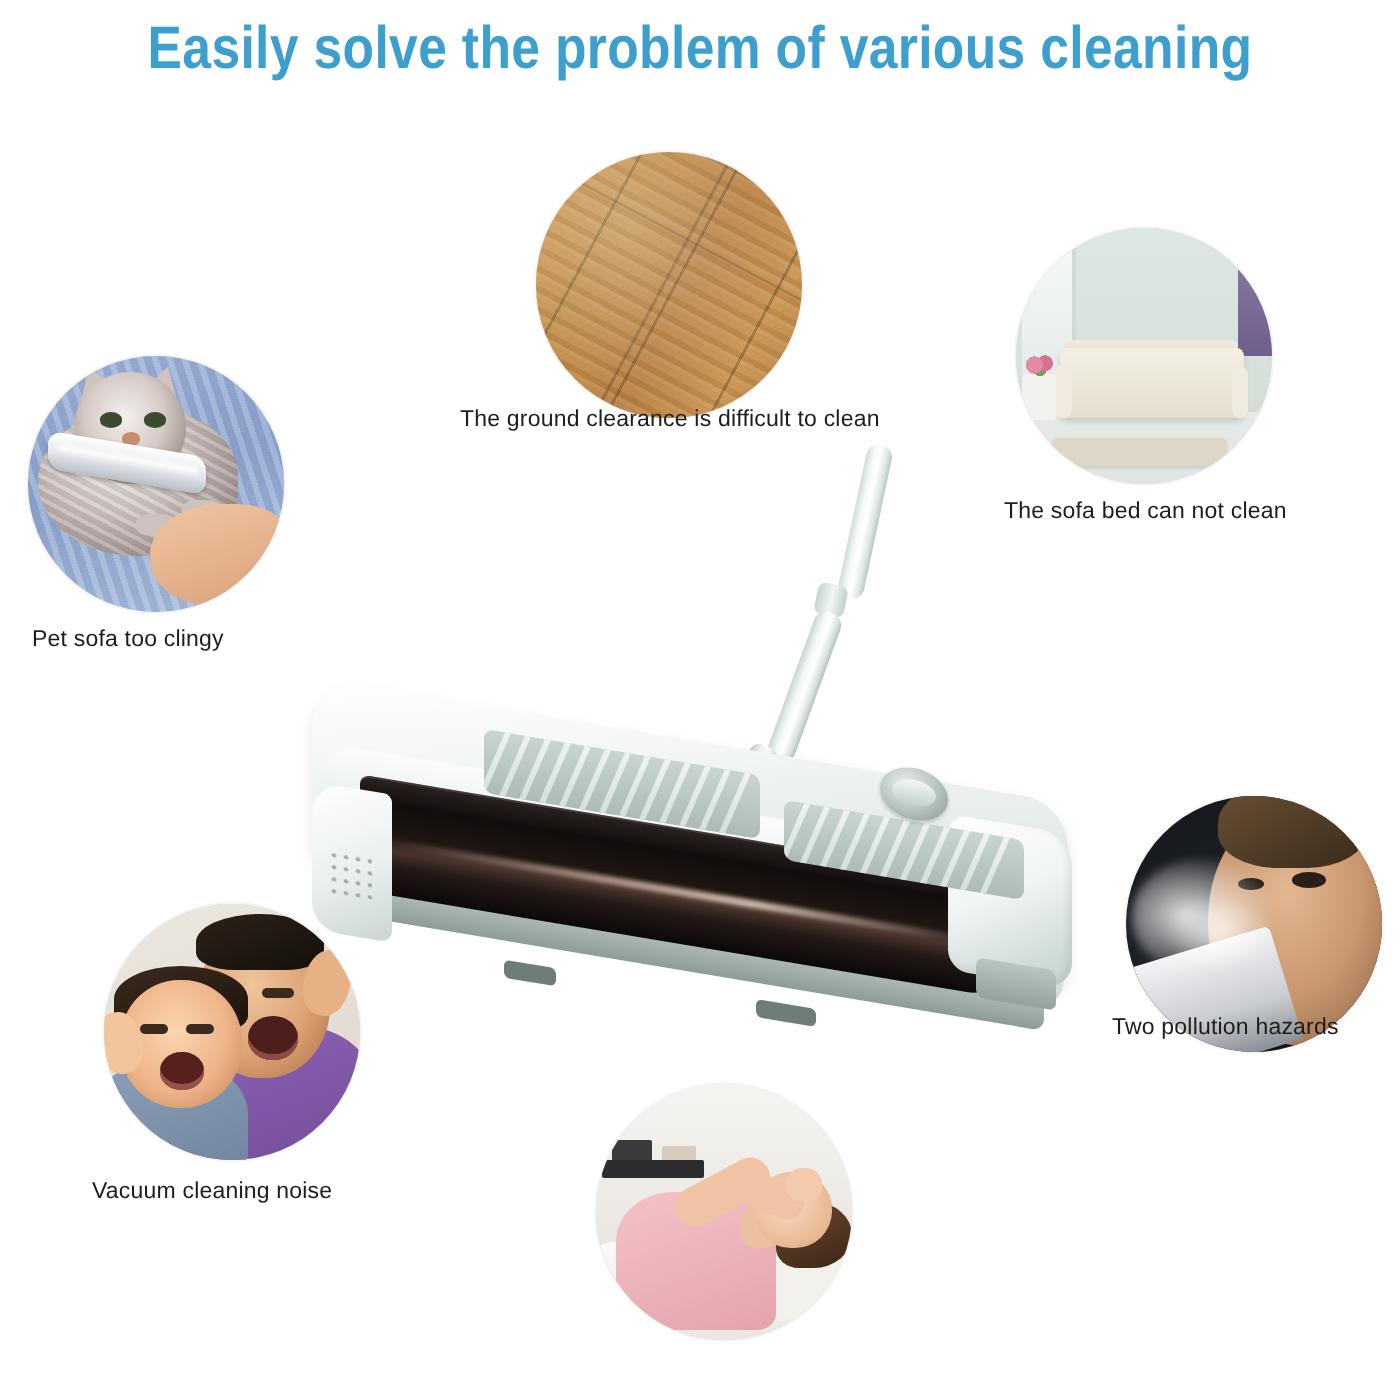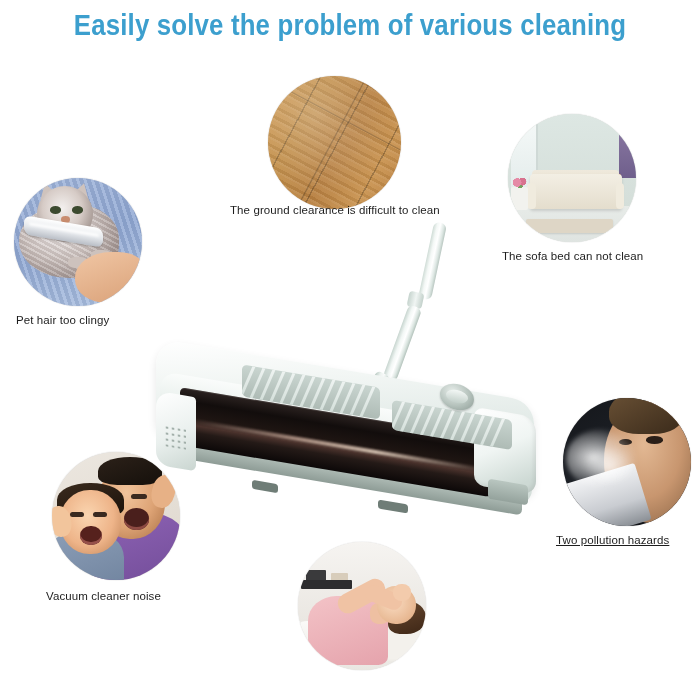--- a/index.html
+++ b/index.html
@@ -321,37 +321,37 @@
         <div class="eye l"></div>
         <div class="eye r"></div>
         <div class="nose"></div>
         <div class="paw p1"></div>
         <div class="paw p2"></div>
         <div class="hand"></div>
         <div class="roller"></div>
       </div>
     </div>
   </div>
-  <div class="cap" style="left:16px;top:314px;">Pet hair too clingy</div>
+  <div class="cap" style="left:16px;top:314px;">Pet sofa too clingy</div>
 
   <div class="bubble" style="left:563px;top:398px;">
     <div class="circ" style="width:128px;height:128px;">
       <div class="dust">
         <div class="face"></div>
         <div class="hair"></div>
         <div class="eye"></div>
         <div class="eye2"></div>
         <div class="mouth"></div>
         <div class="surface"></div>
         <div class="cloud"></div>
         <div class="cloud2"></div>
       </div>
     </div>
   </div>
-  <div class="cap" style="left:556px;top:534px;text-decoration:underline;">Two pollution hazards</div>
+  <div class="cap" style="left:556px;top:508px;">Two pollution hazards</div>
 
   <div class="bubble" style="left:52px;top:452px;">
     <div class="circ" style="width:128px;height:128px;">
       <div class="noise">
         <div class="mbody"></div>
         <div class="mhead"></div>
         <div class="mhair"></div>
         <div class="meye a"></div>
         <div class="meye b"></div>
         <div class="mmouth"></div>
@@ -359,21 +359,21 @@
         <div class="cbody"></div>
         <div class="chair"></div>
         <div class="chead"></div>
         <div class="ceye a"></div>
         <div class="ceye b"></div>
         <div class="cmouth"></div>
         <div class="chand"></div>
       </div>
     </div>
   </div>
-  <div class="cap" style="left:46px;top:590px;">Vacuum cleaner noise</div>
+  <div class="cap" style="left:46px;top:590px;">Vacuum cleaning noise</div>
 
   <div class="bubble" style="left:298px;top:542px;">
     <div class="circ" style="width:128px;height:128px;">
       <div class="head">
         <div class="bg"></div>
         <div class="stack"></div>
         <div class="box"></div>
         <div class="shelf"></div>
         <div class="sofa"></div>
         <div class="cushion"></div>

